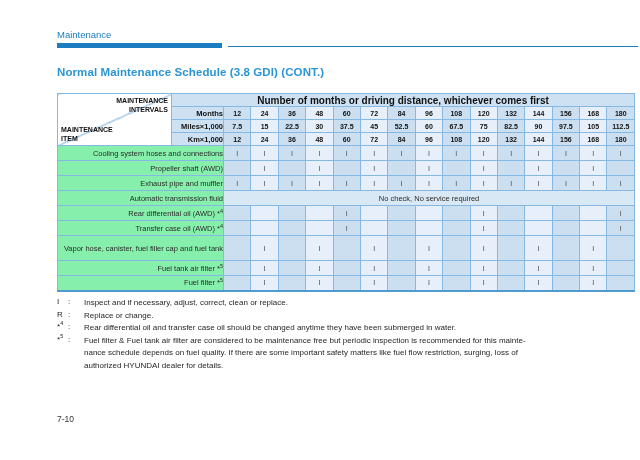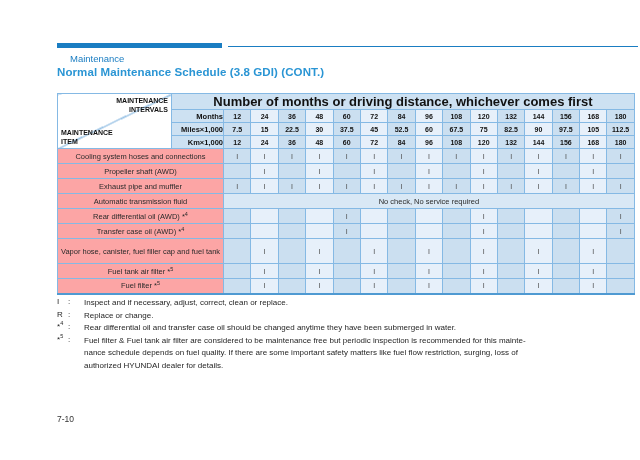--- a/index.html
+++ b/index.html
@@ -4,40 +4,40 @@
 <style>
   * { margin:0; padding:0; box-sizing:border-box; }
   html,body { background:#ffffff; }
   .screen {
     position:relative; width:640px; height:460px; background:#ffffff;
     overflow:hidden; font-family:"Liberation Sans", "DejaVu Sans", sans-serif;
     --accent:#1a7dc2; --title-blue:#2a95d4; --border-blue:#85b9e4;
     --stripe-dark:#cbdff0; --stripe-light:#e7f0fa; --head-blue:#cde1f2;
   }
   
-  .section-label { position:absolute; left:70px; top:29px; font-size:9.5px; color:var(--accent);margin-top:24px; }
+  .section-label { position:absolute; left:57px; top:29px; font-size:9.5px; color:var(--accent); }
   .section-bar   { position:absolute; left:57px; top:43px; width:165px; height:4.5px; background:var(--accent); }
   .section-line  { position:absolute; left:228px; top:45.5px; width:410px; height:1.3px; background:var(--accent); }
   
   .doc-title { position:absolute; left:57px; top:66px; font-size:11.5px; font-weight:bold; color:var(--title-blue); letter-spacing:0.1px; }
   
   .sched { position:absolute; left:57px; top:93px; width:577px; border-collapse:collapse; table-layout:fixed;
            font-size:7.5px; color:#222; border:1px solid #66a8da; border-bottom:2.5px solid #4f9ad2; }
   .sched td { border:1px solid var(--border-blue); padding:0; height:15px; vertical-align:middle; overflow:hidden; }
   .sched tr.hdr td { height:13px; }
   .corner { background:#ffffff; position:relative;
             background-image:linear-gradient(to bottom right, rgba(0,0,0,0) 49.3%, #9cc4e6 49.3%, #9cc4e6 50.8%, rgba(0,0,0,0) 50.8%); }
   .corner-top    { position:absolute; top:2px; right:3px; text-align:right; font-weight:bold; white-space:pre-line; line-height:9px; font-size:7px; color:#111; }
   .corner-bottom { position:absolute; bottom:2px; left:3px; text-align:left; font-weight:bold; white-space:pre-line; line-height:9px; font-size:7px; color:#111; }
-  .span-head  { background:var(--head-blue); font-weight:bold; text-align:center; font-size:13px; color:#111; }
+  .span-head  { background:var(--head-blue); font-weight:bold; text-align:center; font-size:10px; color:#111; }
   .unit-label { background:var(--head-blue); font-weight:bold; text-align:right; padding-left:3px; color:#111; }
   .num  { font-weight:bold; text-align:center; font-size:7px; color:#111; }
   .c-dark  { background:var(--stripe-dark); }
   .c-light { background:var(--stripe-light); }
-  .item { background:#fca5a5; text-align:center; padding:1px 2px 1px 3px; line-height:9px; color:#2b2b2b; }
+  .item { background:#86efac; text-align:right; padding:1px 2px 1px 3px; line-height:9px; color:#2b2b2b; }
   .mark { text-align:center; font-size:7px; color:#4a4a4a; }
   .span-cell { background:#d9e8f5; text-align:center; color:#2b2b2b;margin-top:36px; }
   sup { font-size:5.5px; vertical-align:super; line-height:0; }
   
   .footnotes { position:absolute; left:57px; top:297px; width:564px; font-size:8px; color:#1f1f1f; }
   .footnote { display:flex; }
   .footnote .fn-marker { width:11px; flex:none; }
   .footnote .fn-colon  { width:8px; flex:none; }
   .footnote .fn-text   { flex:1; }
   .footnote .fn-line   { line-height:12.6px;margin-left:8px; }

